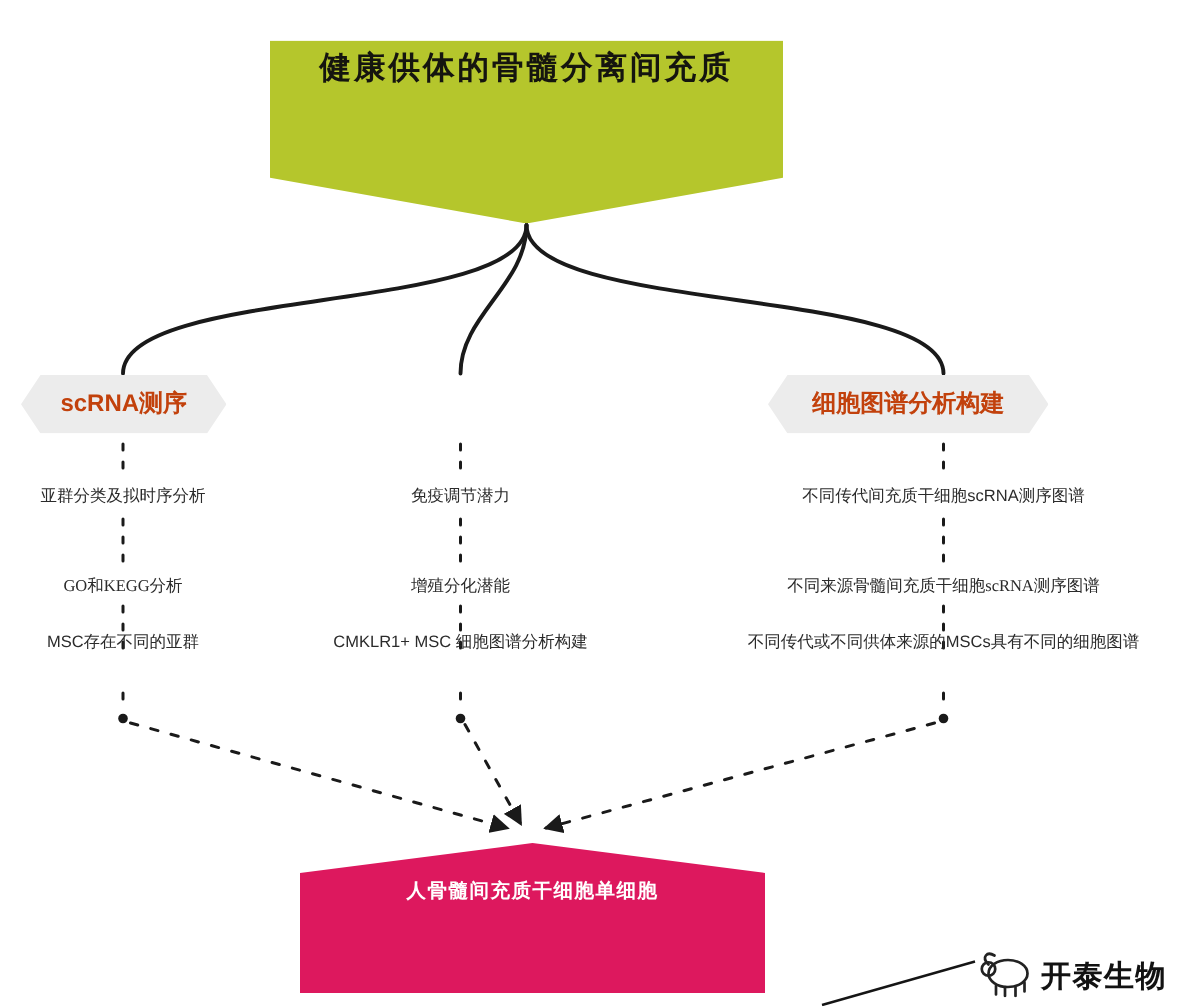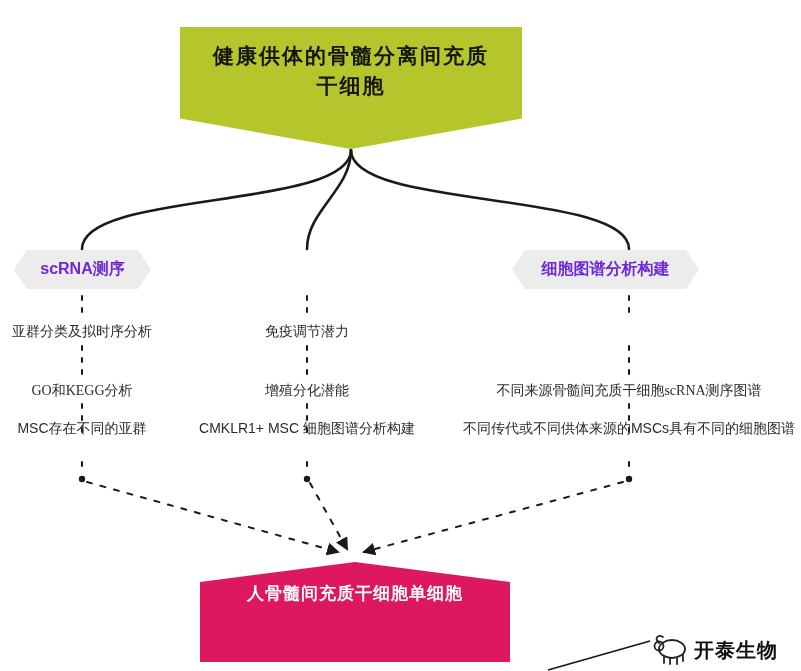--- a/index.html
+++ b/index.html
@@ -7,50 +7,50 @@
     position:relative; width:801px; height:671px; background:#fff;
     font-family:"Liberation Sans","DejaVu Sans",sans-serif; overflow:hidden;
   }
   .connectors { position:absolute; left:0; top:0; pointer-events:none; }
 
   
   .node-top {
     position:absolute; left:180px; top:27px; width:342px; height:122px;
     background:var(--green,#b5c62c);
     clip-path:polygon(0 0,100% 0,100% 75%,50% 100%,0 75%);
-    box-sizing:border-box; padding-top:14px; text-align:center;
+    box-sizing:border-box; padding-top:4px; text-align:center;
     font-weight:bold; font-size:21px; letter-spacing:2px; line-height:30px; color:#15150f;
   }
 
   
   .hex {
     position:absolute; top:250px; height:39px; background:var(--gray,#ececec);
     clip-path:polygon(13px 0,calc(100% - 13px) 0,100% 50%,calc(100% - 13px) 100%,13px 100%,0 50%);
     display:flex; align-items:center; justify-content:center;
-    font-weight:bold; font-size:16px; color:#6d28d9;
+    font-weight:bold; font-size:16px; color:#c2410c;
   }
   .hex-left  { left:14px;  width:137px; }
   .hex-mid   { left:252px; width:110px; }
   .hex-right { left:512px; width:187px; }
 
   
   .item {
     position:absolute; transform:translateX(-50%); white-space:nowrap;
-    font-size:14px; line-height:16px; color:#2b2b2b; text-align:right;
+    font-size:11px; line-height:16px; color:#2b2b2b; text-align:right;
   }
   .c1 { left:82px; }  .c2 { left:307px; }  .c3 { left:629px; }
   .r1 { top:323px; }  .r2 { top:383px;font-family:Liberation Serif, serif; }   .r3 { top:420px; }
 
   
   .node-bottom {
     position:absolute; left:200px; top:562px; width:310px; height:100px;
     background:var(--pink,#dd185e);
     clip-path:polygon(0 20%,50% 0,100% 20%,100% 100%,0 100%);
     box-sizing:border-box; padding-top:18px; text-align:center;
-    font-weight:bold; font-size:17px; line-height:27px; color:#ffffff; letter-spacing:1px;
+    font-weight:bold; font-size:13px; line-height:27px; color:#ffffff; letter-spacing:1px;
   }
 
   
   .brand-icon { position:absolute; left:648px; top:633px; width:44px; height:32px; }
   .brand-name {
     position:absolute; left:694px; top:637px;
     font-size:20px; font-weight:600; color:#121212; letter-spacing:1px;
   }
 </style>
 </head>
@@ -98,34 +98,34 @@
       <line x1="87" y1="482" x2="338" y2="552" marker-end="url(#arr)"></line>
       <line x1="310" y1="483" x2="347" y2="549" marker-end="url(#arr)"></line>
       <line x1="623" y1="482" x2="364" y2="552" marker-end="url(#arr)"></line>
     </g>
 
     <line x1="548" y1="670" x2="650" y2="641" stroke="#151515" stroke-width="1.6"></line>
   </svg>
 
   <div class="node-top">
     <div>健康供体的骨髓分离间充质</div>
-    <div>干细胞</div>
   </div>
 
   <div class="hex hex-left">scRNA测序</div>
   <div class="hex hex-right">细胞图谱分析构建</div>
 
   <div class="item c1 r1">亚群分类及拟时序分析</div>
   <div class="item c1 r2">GO和KEGG分析</div>
   <div class="item c1 r3">MSC存在不同的亚群</div>
 
   <div class="item c2 r1">免疫调节潜力</div>
   <div class="item c2 r2">增殖分化潜能</div>
   <div class="item c2 r3">CMKLR1+ MSC 细胞图谱分析构建</div>
 
+  <div class="item c3 r1">不同传代间充质干细胞scRNA测序图谱</div>
   <div class="item c3 r3">不同传代或不同供体来源的MSCs具有不同的细胞图谱</div>
   <div class="item c3 r2">不同来源骨髓间充质干细胞scRNA测序图谱</div>
 
   <div class="node-bottom">
     <div>人骨髓间充质干细胞单细胞</div>
   </div>
 
   <svg class="brand-icon" viewBox="0 0 40 32">
     <g fill="none" stroke="#222" stroke-width="1.8" stroke-linecap="round">
       <path d="M9 10 C4 5 8 1 13 4"></path>

